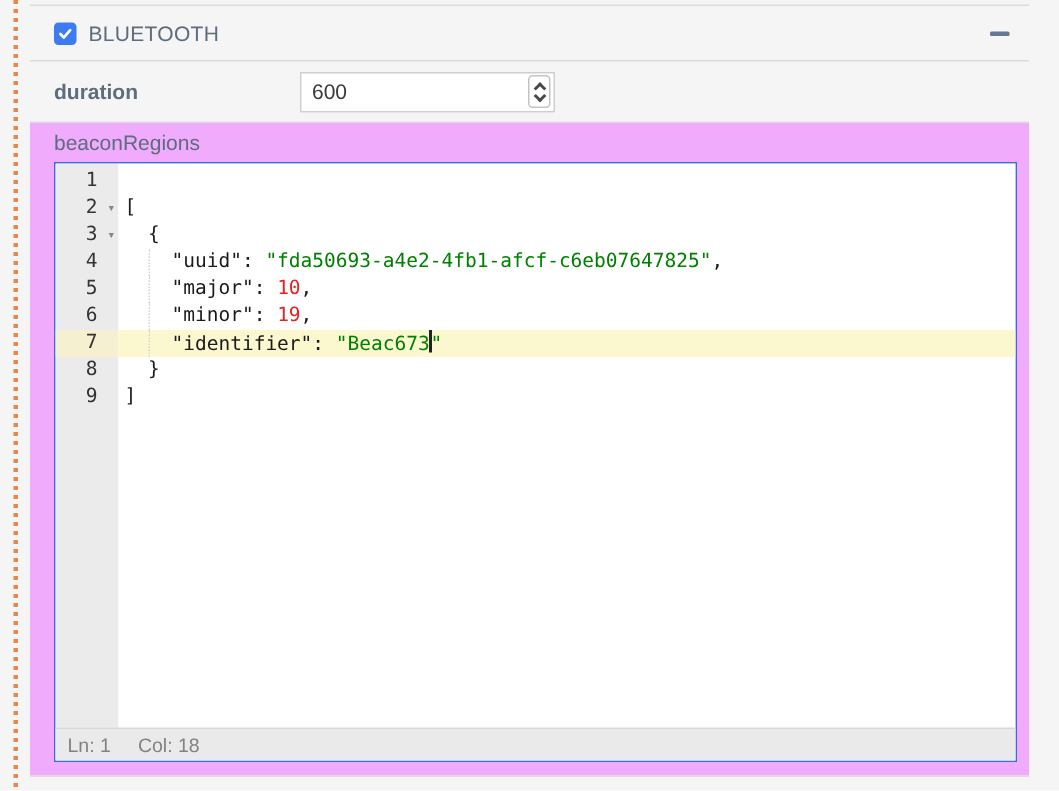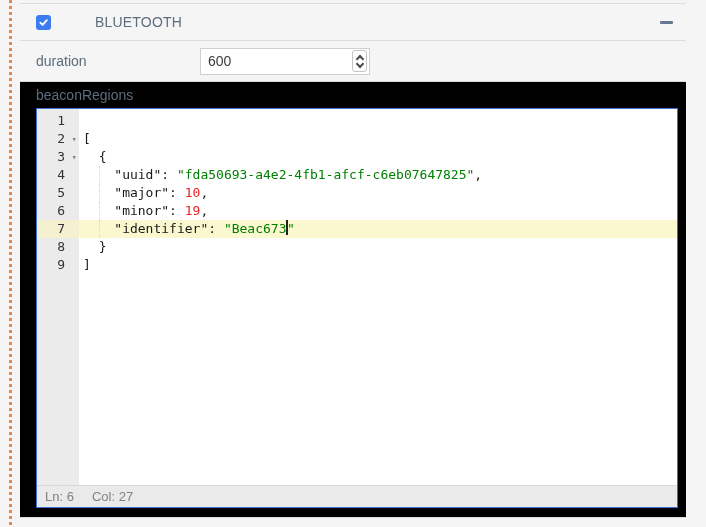--- a/index.html
+++ b/index.html
@@ -15,42 +15,42 @@
   *{margin:0;padding:0;box-sizing:border-box;}
   html,body{width:706px;height:527px;}
   body{font-family:"Liberation Sans",sans-serif;background:#f5f5f6;position:relative;overflow:hidden;}
 
   .selection-outline{position:absolute;left:9px;top:0;bottom:0;width:3px;
     background:repeating-linear-gradient(to bottom,var(--outline-orange) 0 3px,transparent 3px 6px);}
 
   .panel{position:absolute;left:20px;top:3px;width:666px;}
   .divider{height:1px;background:#dcdcdc;}
 
-  .header-row{height:36px;display:flex;align-items:center;padding:0 10px 0 16px;gap:36px;}
+  .header-row{height:36px;display:flex;align-items:center;padding:0 10px 0 16px;}
   .checkbox{width:15px;height:15px;border-radius:3px;background:var(--accent-blue);
     display:flex;align-items:center;justify-content:center;margin-right:8px;flex:0 0 auto;}
   .checkbox svg{display:block;}
   .section-title{font-size:14px;color:var(--label);letter-spacing:.2px;}
   .collapse-btn{margin-left:auto;width:20px;height:16px;display:flex;align-items:center;justify-content:center;
     background:none;border:none;cursor:pointer;}
   .minus-bar{width:13px;height:3px;background:#647991;border-radius:1px;}
 
   .duration-row{height:40px;display:flex;align-items:center;padding-left:16px;}
-  .field-label{font-size:14px;color:var(--label);width:164px;flex:0 0 auto;}
+  .field-label{font-size:14px;color:var(--label);width:164px;flex:0 0 auto;font-weight:bold;}
   .num-input-wrap{position:relative;width:170px;height:27px;}
   .num-input{width:100%;height:100%;border:1px solid #cfcfcf;background:#fff;font-family:"Liberation Sans",sans-serif;
     font-size:14px;color:#3a3a3a;padding:0 24px 0 7px;outline:none;}
   .stepper{position:absolute;right:3px;top:50%;transform:translateY(-50%);width:15px;height:22px;
     border:1px solid #c4c4c4;border-radius:3px;background:#fff;display:flex;flex-direction:column;
     align-items:center;justify-content:center;cursor:pointer;}
   .chev{width:6px;height:6px;border-left:2px solid #4a4a4a;border-top:2px solid #4a4a4a;}
   .chev.up{transform:rotate(45deg);margin-top:3px;}
   .chev.down{transform:rotate(225deg);margin-top:-1px;margin-bottom:3px;}
 
-  .beacon-row{background:#000000;padding:5px 8px 9px 16px;}
+  .beacon-row{background:#f0abfc;padding:5px 8px 9px 16px;}
   .beacon-label{font-size:14px;color:var(--label);margin-bottom:5px;}
 
   .editor{width:642px;height:400px;border:1.5px solid var(--editor-border);background:#fff;
     display:flex;flex-direction:column;}
   .editor-body{flex:1;display:flex;overflow:hidden;}
   .editor-gutter{width:42px;background:#ebebeb;padding-top:3px;flex:0 0 auto;}
   .gutter-line{height:18px;line-height:18px;font-family:"DejaVu Sans Mono",monospace;font-size:13px;
     color:#333;text-align:right;padding-right:14px;position:relative;}
   .gutter-line.active{background:var(--active-gutter-bg);}
   .fold-arrow{position:absolute;right:2px;top:0;font-size:9px;color:#888;line-height:18px;cursor:pointer;}
@@ -123,20 +123,20 @@
             <div class="code-line"><span class="tok-p">  {</span></div>
             <div class="code-line"><span class="indent-guide"></span><span class="tok-p">    "uuid": </span><span class="tok-str">"fda50693-a4e2-4fb1-afcf-c6eb07647825"</span><span class="tok-p">,</span></div>
             <div class="code-line"><span class="indent-guide"></span><span class="tok-p">    "major": </span><span class="tok-num">10</span><span class="tok-p">,</span></div>
             <div class="code-line"><span class="indent-guide"></span><span class="tok-p">    "minor": </span><span class="tok-num">19</span><span class="tok-p">,</span></div>
             <div class="code-line active"><span class="indent-guide"></span><span class="tok-p">    "identifier": </span><span class="tok-str">"Beac673</span><span class="cursor"></span><span class="tok-str">"</span></div>
             <div class="code-line"><span class="tok-p">  }</span></div>
             <div class="code-line"><span class="tok-p">]</span></div>
           </div>
       </div>
       <div class="status-bar">
-        <span>Ln: 6</span>
-        <span>Col: 27</span>
+        <span>Ln: 1</span>
+        <span>Col: 18</span>
       </div>
     </div>
   </div>
 
   <div class="divider"></div>
 </div>
 
 </body></html>

